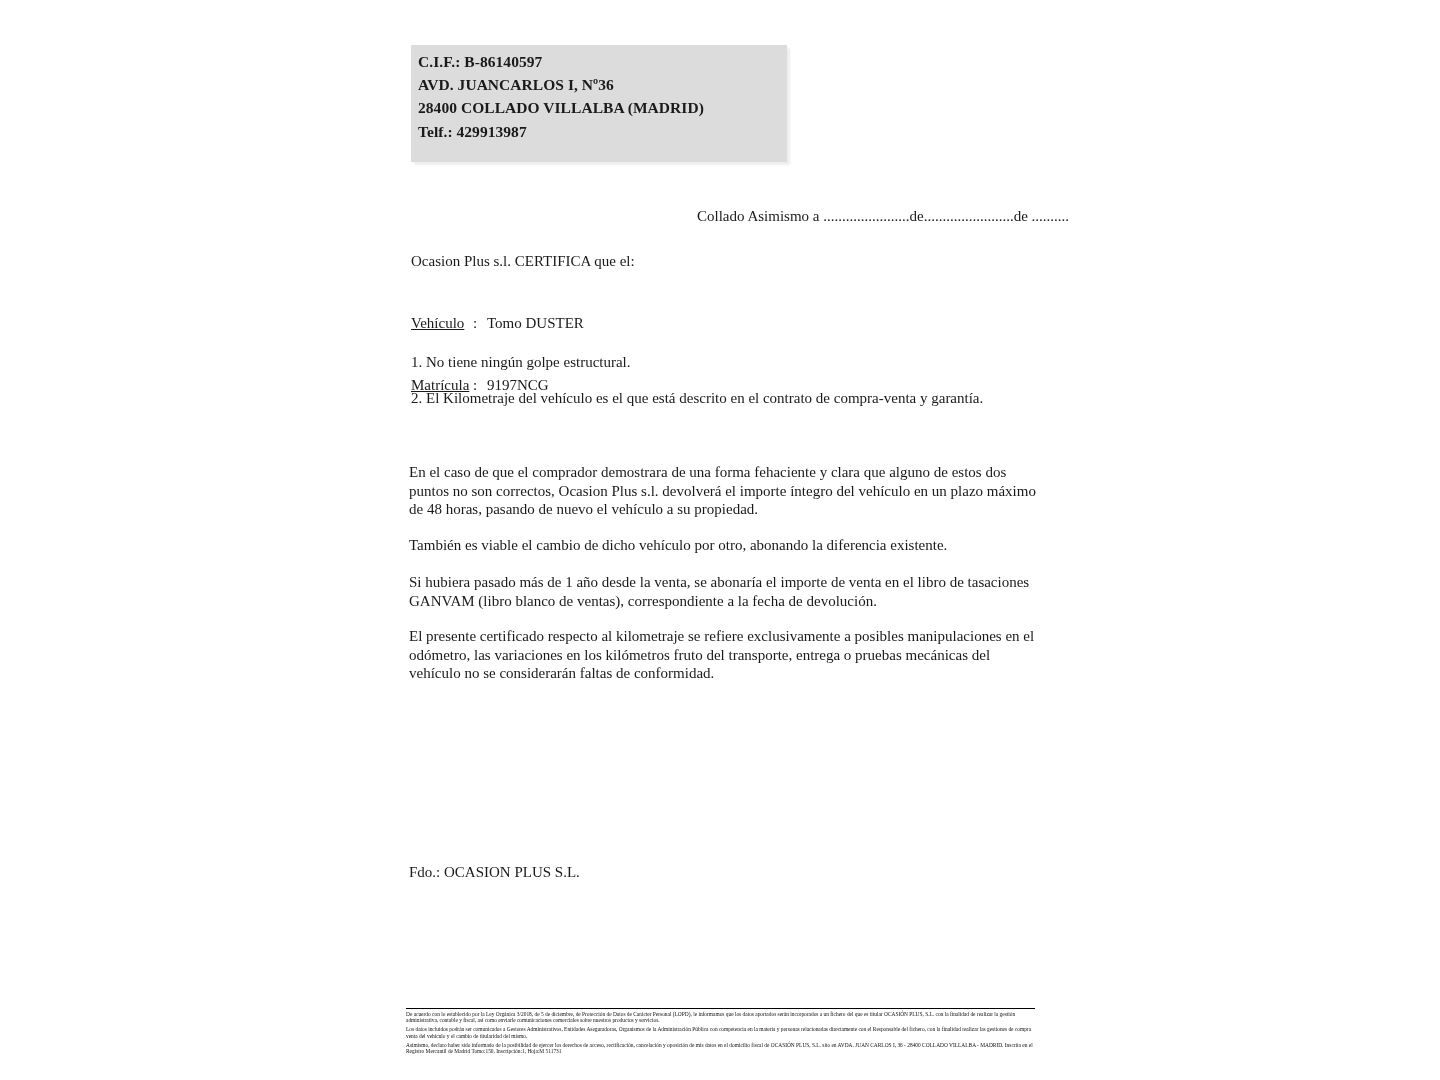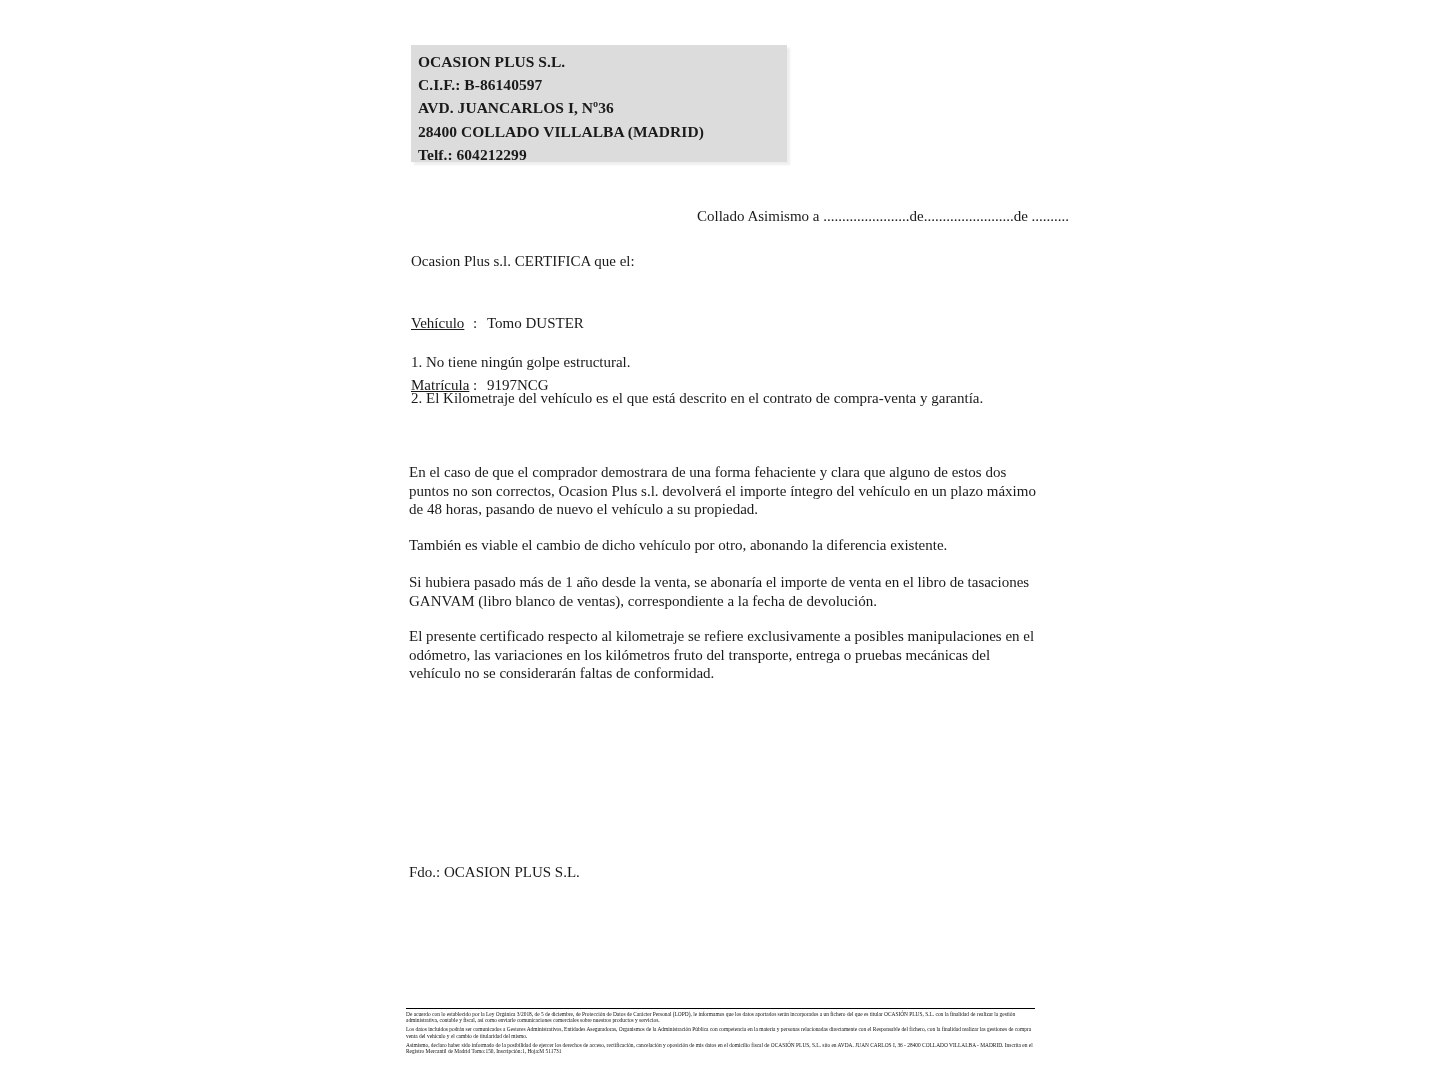--- a/index.html
+++ b/index.html
@@ -133,25 +133,24 @@
   .legal p.gap {
     margin-top: 2.6px;
   }
 </style>
 </head>
 <body>
 
 <div class="page">
 
   <div class="header-box">
-    <div class="line">OCASION PLUS S.L.</div>
     <div class="line">C.I.F.: B-86140597</div>
     <div class="line">AVD. JUANCARLOS I, Nº36</div>
     <div class="line">28400 COLLADO VILLALBA (MADRID)</div>
-    <div class="line">Telf.: 604212299</div>
+    <div class="line">Telf.: 429913987</div>
   </div>
 
   <div class="date-line">Collado Asimismo a .......................de........................de ..........</div>
 
   <div class="certifies">
     <div class="row">Ocasion Plus s.l. CERTIFICA que el:</div>
     <div class="row">
       <span class="lbl lbl-vehicle">Vehículo</span><span class="sep">:</span><span>Tomo DUSTER</span>
     </div>
     <div class="row">

